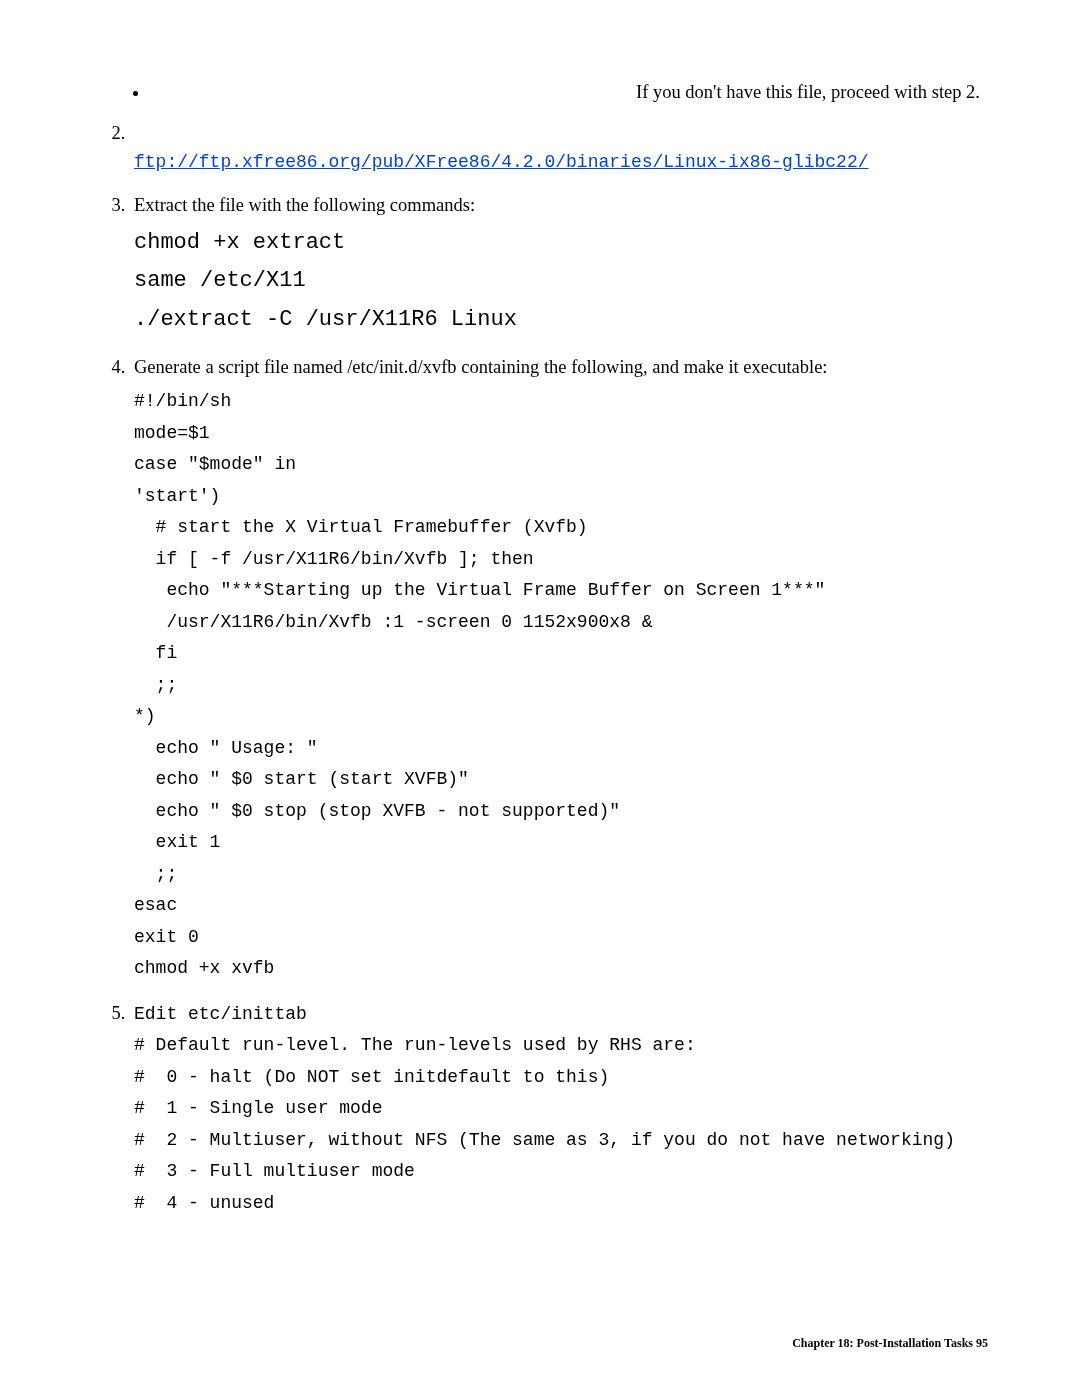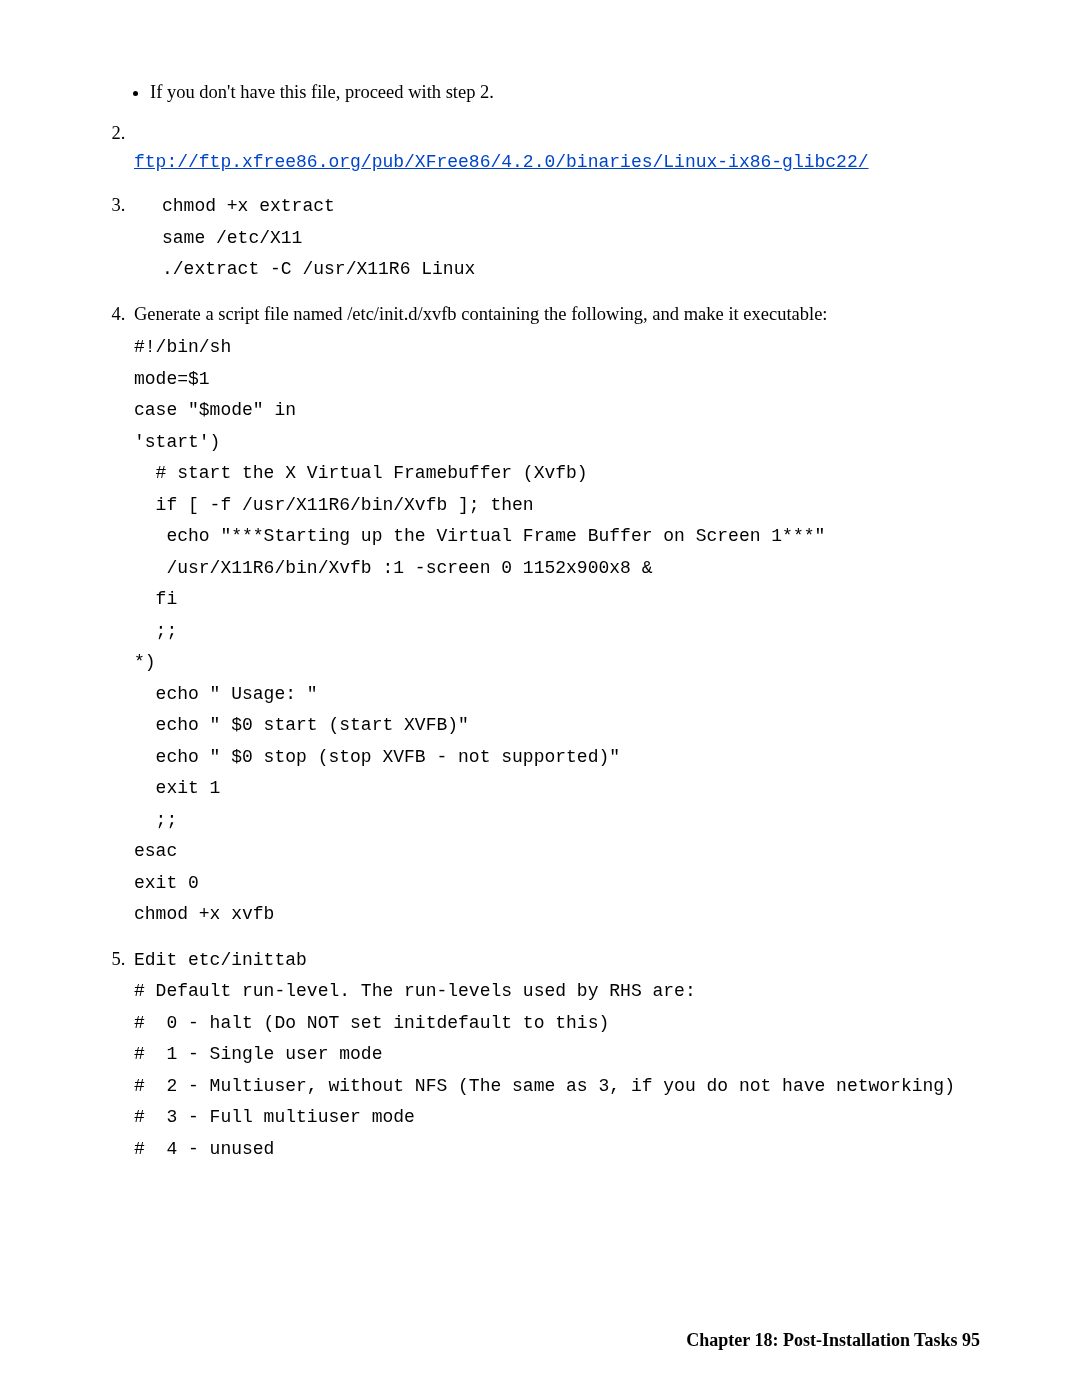--- a/index.html
+++ b/index.html
@@ -29,52 +29,52 @@
     padding-left: 30px;
   }
   ol.main-list > li {
     margin-bottom: 14px;
     padding-left: 4px;
   }
   ul.inner {
     list-style: disc;
     margin: 0 0 12px 0;
     padding-left: 50px;
+    text-align: right;
   }
   ul.inner > li {
     margin-bottom: 6px;
   }
   .codeblock {
     font-family: "Courier New", Courier, monospace;
     font-size: 18px;
     line-height: 1.75;
     white-space: pre;
     margin: 4px 0 0 0;
   }
   .code-line {
     font-family: "Courier New", Courier, monospace;
-    font-size: 18px;
+    font-size: 22px;
     display: block;
     line-height: 1.75;
-    margin-left: 28px;
   }
   a.ftp-link {
     color: #0044cc;
     text-decoration: underline;
     font-family: "Courier New", Courier, monospace;
     font-size: 18px;
     word-break: break-all;
     text-align: right;
   }
   .footer {
     position: absolute;
     bottom: 46px;
-    right: 100px;
+    right: 92px;
     font-weight: bold;
-    font-size: 18px;
+    font-size: 12px;
   }
   .pagenum {
     font-weight: bold;
   }
 </style>
 </head>
 <body>
 
 <div class="page">
   <div class="content">
@@ -84,20 +84,21 @@
     </ul>
 
     <ol class="main-list" start="2">
 
       <li>
         <br>
         <a class="ftp-link" href="ftp://ftp.xfree86.org/pub/XFree86/4.2.0/binaries/Linux-ix86-glibc22/">ftp://ftp.xfree86.org/pub/XFree86/4.2.0/binaries/Linux-ix86-glibc22/</a>
       </li>
 
       <li>
+        <span>Extract the file with the following commands:</span>
         <div class="codeblock"><span class="code-line">chmod +x extract</span><span class="code-line">same /etc/X11</span><span class="code-line">./extract -C /usr/X11R6 Linux</span></div>
       </li>
 
       <li>
         <span>Generate a script file named /etc/init.d/xvfb containing the following, and make it executable:</span>
         <div class="codeblock">#!/bin/sh
 mode=$1
 case "$mode" in
 'start')
   # start the X Virtual Framebuffer (Xvfb)

